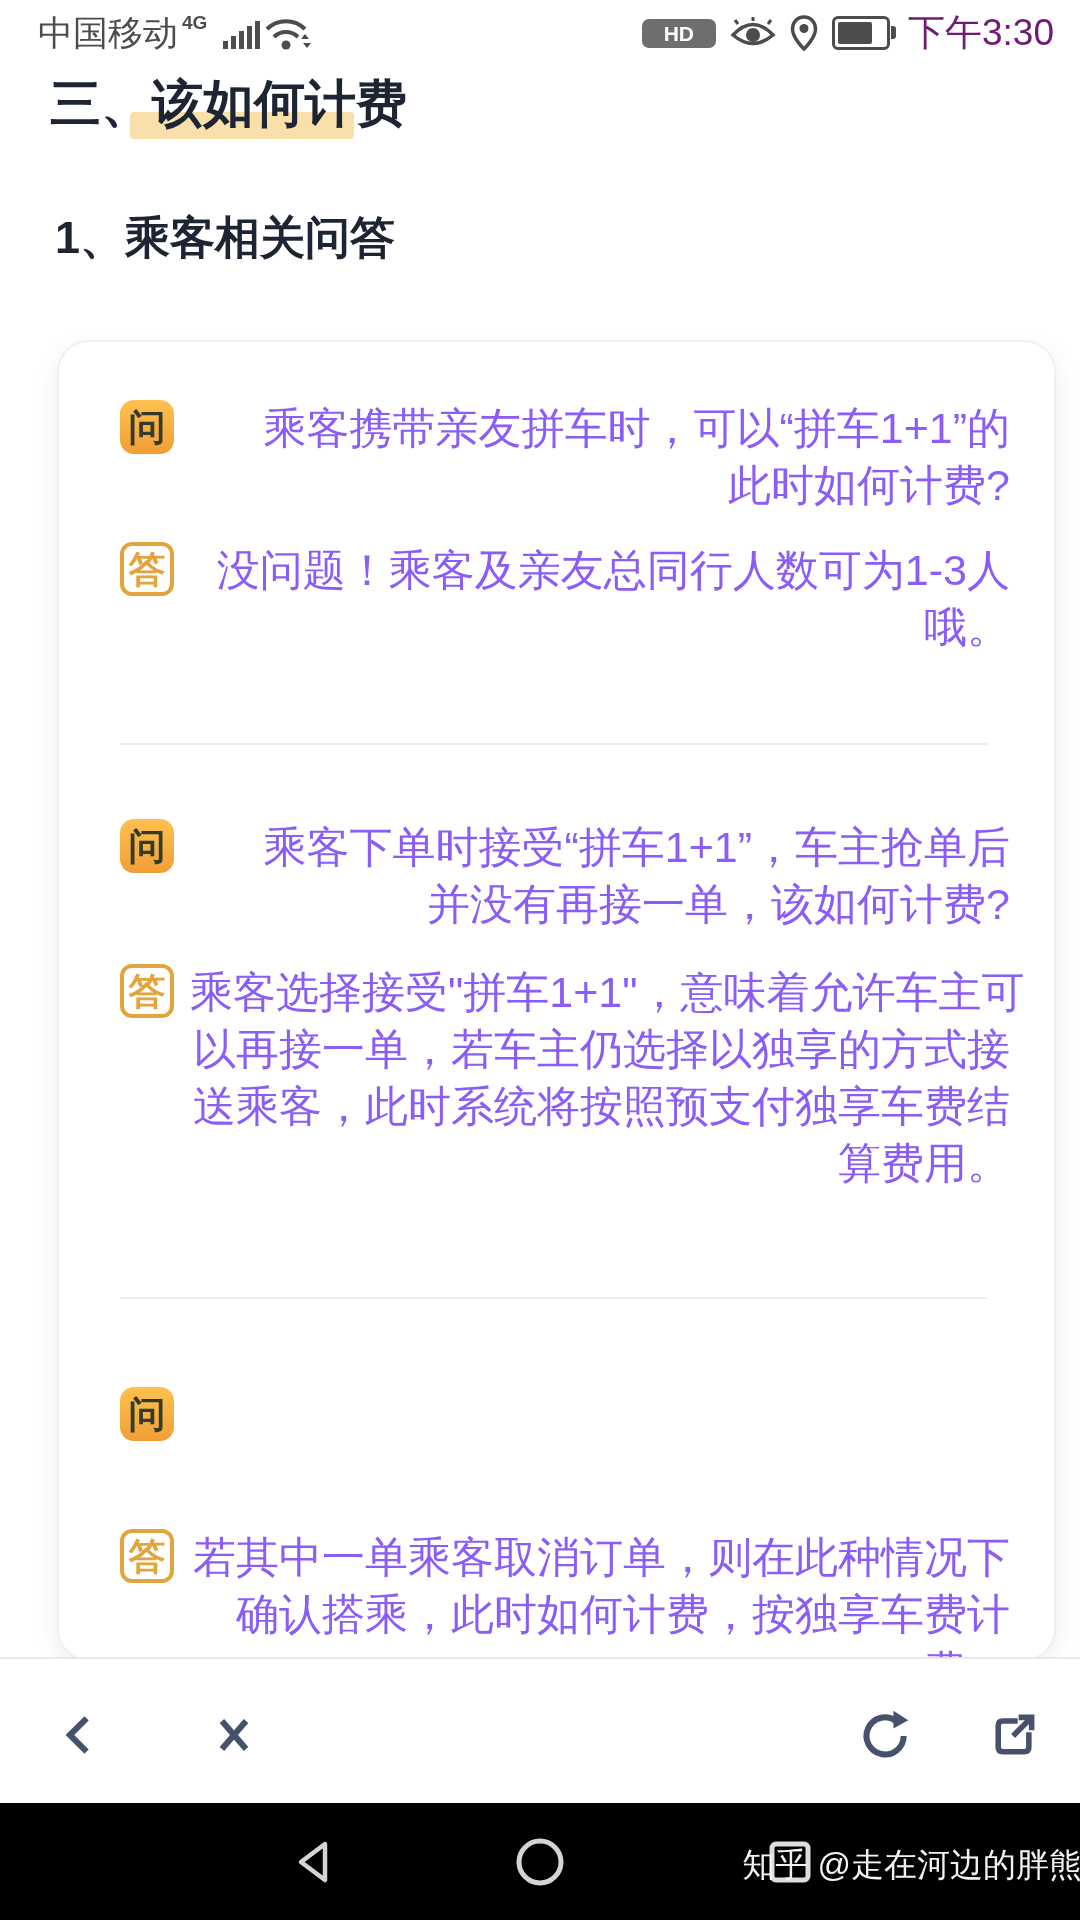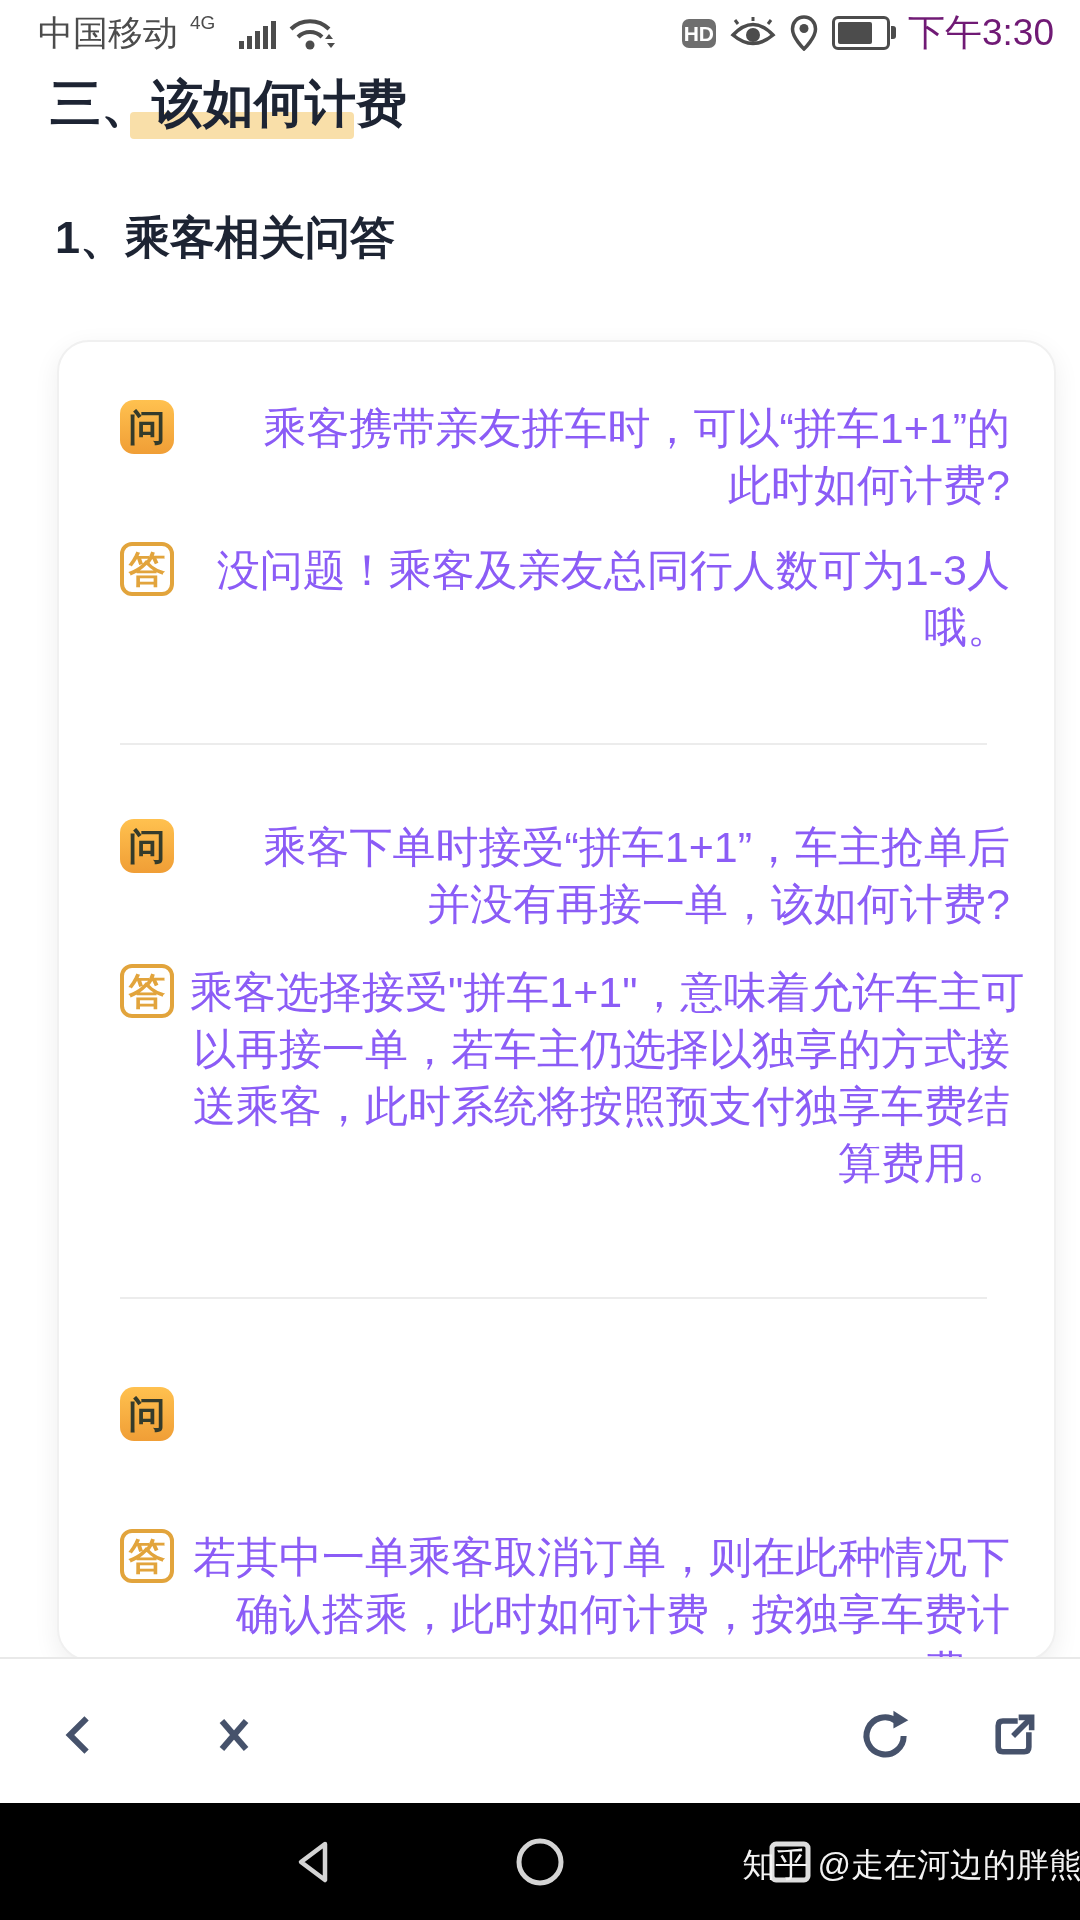--- a/index.html
+++ b/index.html
@@ -1,26 +1,26 @@
 <!DOCTYPE html>
 <html><head>
 <meta charset="utf-8">
 <style>
   html,body{margin:0;padding:0;background:#fff;}
   .screen{position:relative;width:1080px;height:1920px;background:#ffffff;overflow:hidden;
           font-family:"Liberation Sans",sans-serif;color:#39414f;}
 
   
   .statusbar{position:absolute;left:0;top:0;width:1080px;height:62px;}
-  .sb-left{position:absolute;left:38px;top:10px;display:flex;align-items:center;gap:8px;color:#4c4c4c;}
+  .sb-left{position:absolute;left:38px;top:10px;display:flex;align-items:center;color:#4c4c4c;}
   .sb-carrier{font-size:35px;color:#4c4c4c;}
-  .sb-4g{font-size:19px;font-weight:normal;color:#4c4c4c;align-self:flex-start;margin:2px 16px 0 4px;text-align:center;}
+  .sb-4g{font-size:19px;font-weight:bold;color:#4c4c4c;align-self:flex-start;margin:2px 16px 0 4px;text-align:center;}
   .sb-right{position:absolute;right:26px;top:8px;display:flex;align-items:center;gap:14px;color:#4c4c4c;}
   .hd-badge{background:#6e6e6e;color:#fff;font-size:21px;font-weight:bold;border-radius:7px;
-            padding:4px 2px;line-height:1;}
+            padding:4px 22px;line-height:1;}
   .battery{position:relative;width:52px;height:28px;border:3px solid #4c4c4c;border-radius:6px;}
   .battery .fill{position:absolute;left:3px;top:3px;bottom:3px;width:34px;background:#4c4c4c;border-radius:2px;}
   .battery .nub{position:absolute;right:-9px;top:7px;width:5px;height:13px;background:#4c4c4c;border-radius:0 3px 3px 0;}
   .sb-time{font-size:37px;color:#701a75;margin-left:4px;}
 
   
   .title-highlight{position:absolute;left:130px;top:112px;width:224px;height:27px;
                    background:#f9dfa9;border-radius:4px;}
   .page-title{position:absolute;left:50px;top:70px;font-size:51px;font-weight:700;color:#1d2433;z-index:2;}
   .section-heading{position:absolute;left:55px;top:208px;font-size:45px;font-weight:700;color:#1d2433;}

